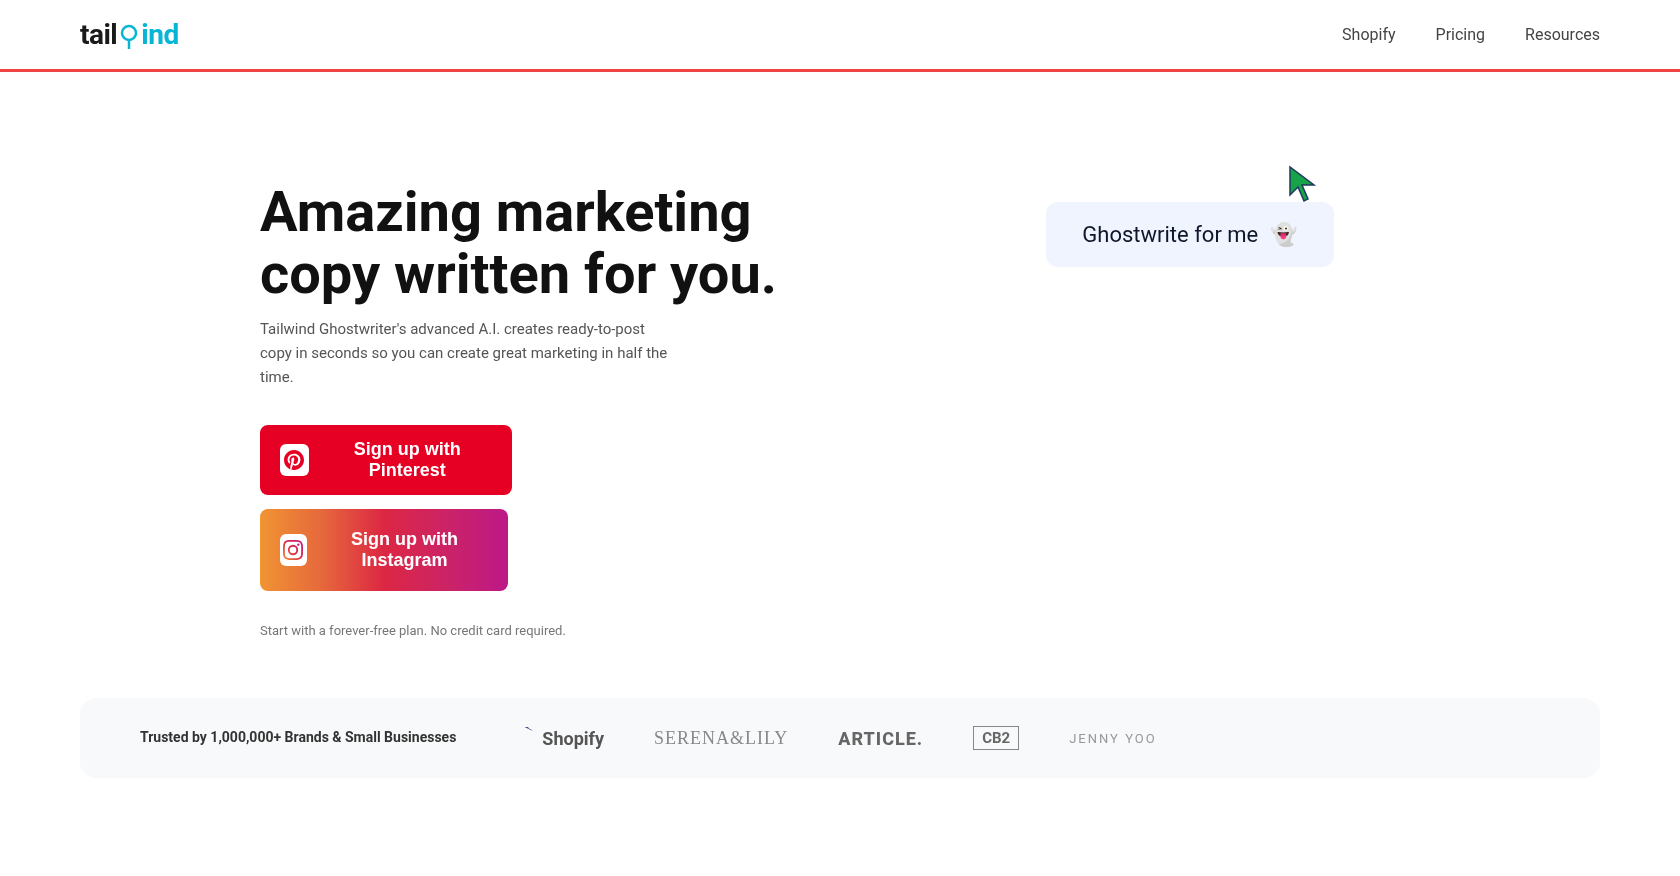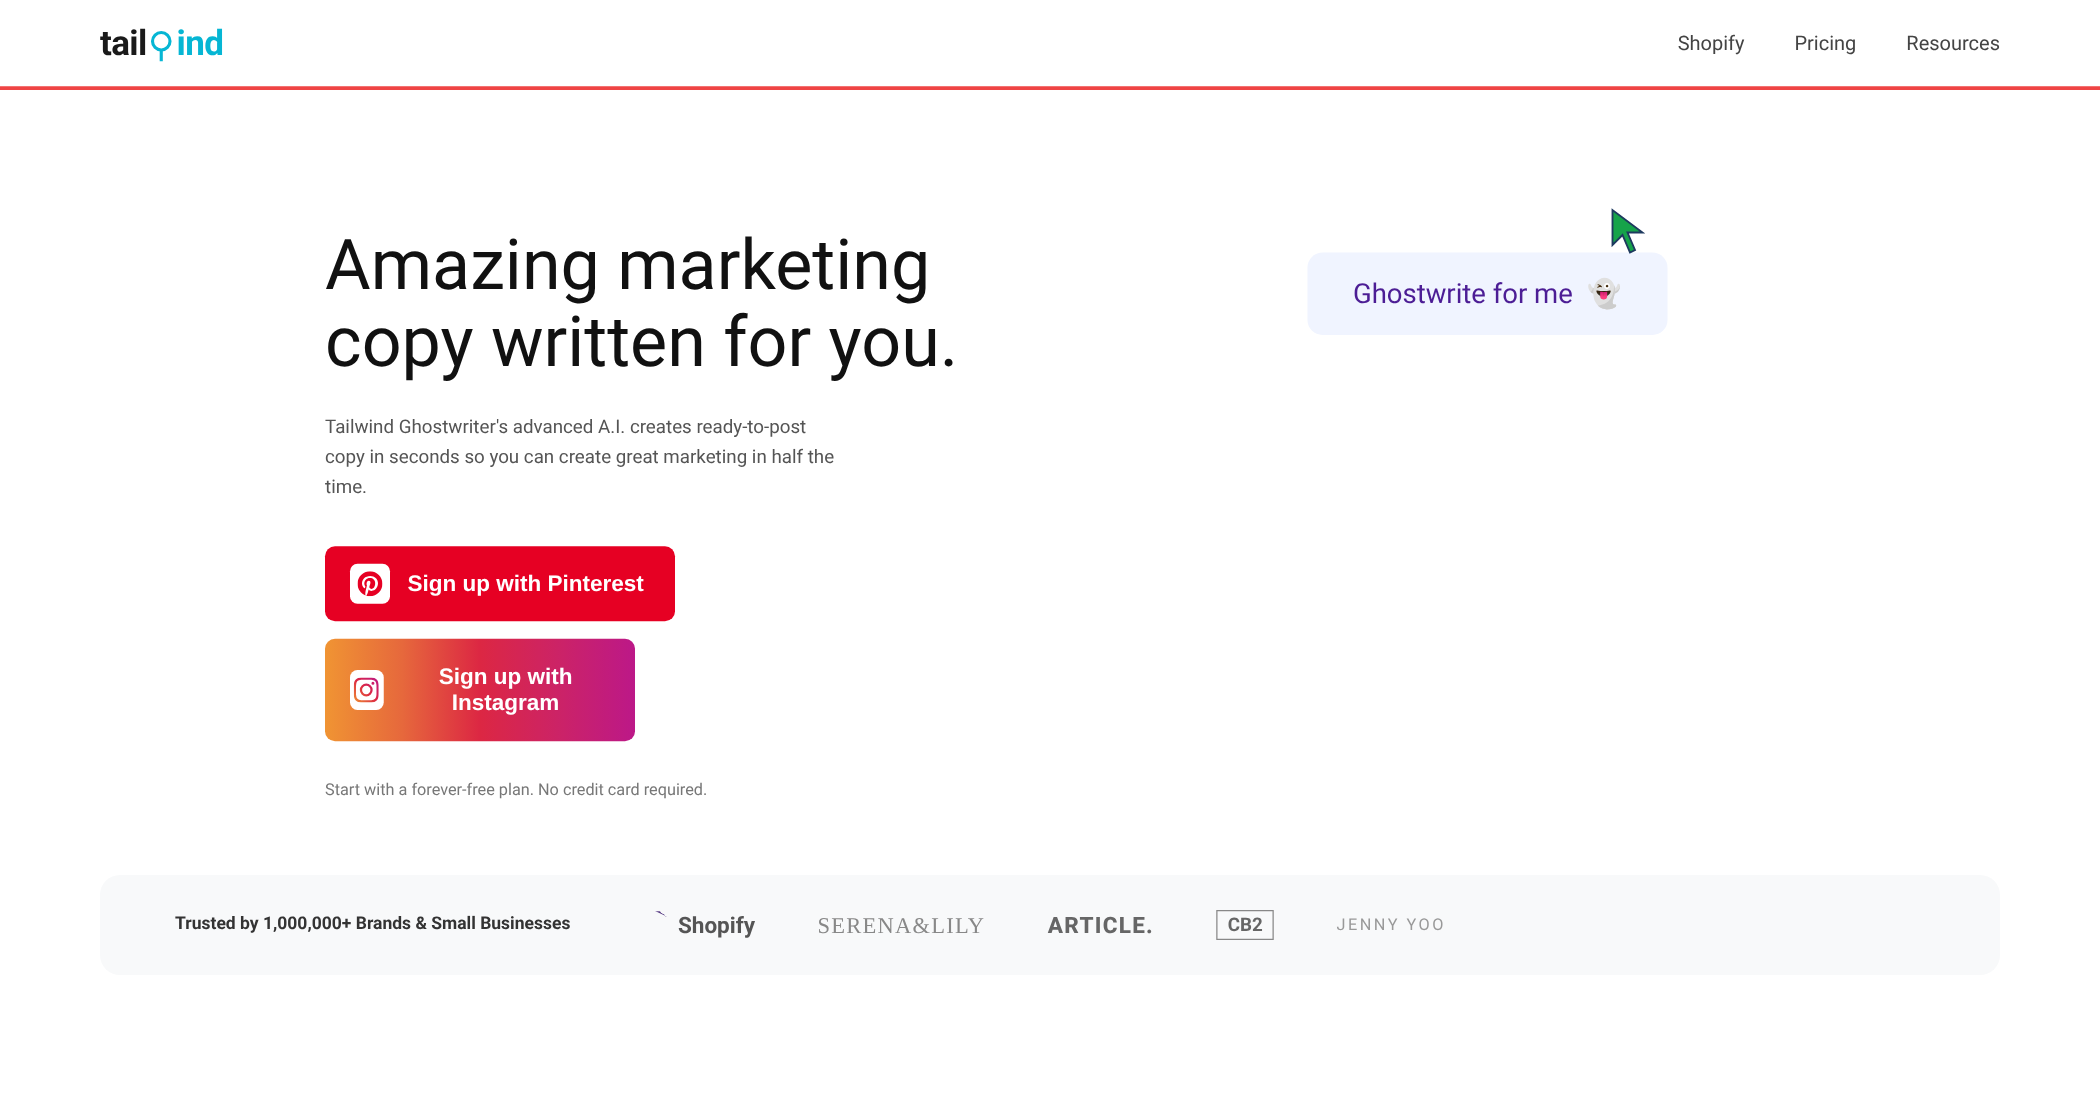--- a/index.html
+++ b/index.html
@@ -71,37 +71,37 @@
       align-items: flex-start;
       padding: 100px 80px 60px 260px;
       min-height: 600px;
     }
     .hero-left {
       flex: 0 0 520px;
       padding-top: 10px;
     }
     .hero-headline {
       font-size: 56px;
-      font-weight: 400;
+      font-weight: 700;
       line-height: 1.1;
       color: #111;
-      margin-bottom: 24px;
+      margin-bottom: 12px;
     }
     .hero-sub {
       font-size: 15px;
       color: #555;
       line-height: 1.6;
       margin-bottom: 36px;
       max-width: 420px;
     }
     .btn-pinterest {
       display: flex;
       align-items: center;
       gap: 14px;
-      width: 280px;
+      width: 252px;
       padding: 14px 20px;
       background: #e60023;
       border: none;
       border-radius: 8px;
       color: #fff;
       font-size: 18px;
       font-weight: 600;
       cursor: pointer;
       margin-bottom: 14px;
     }
@@ -136,21 +136,21 @@
       position: relative;
     }
     .ghostwrite-bubble {
       background: #f0f4ff;
       border-radius: 12px;
       padding: 20px 36px;
       display: flex;
       align-items: center;
       gap: 12px;
       font-size: 22px;
-      color: #4c1d95;
+      color: #0f172a;
       font-weight: 400;
       min-width: 280px;
     }
     .cursor-arrow {
       position: absolute;
       bottom: 60px;
       right: 280px;
     }
 
     

